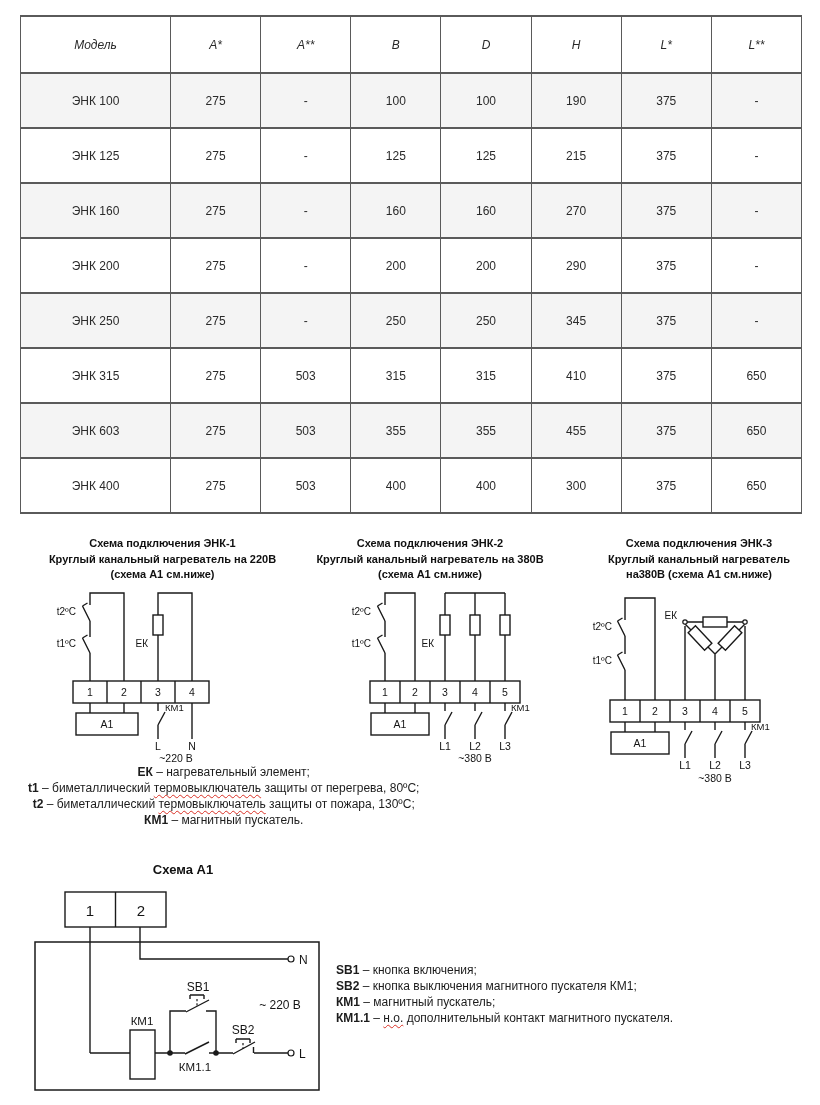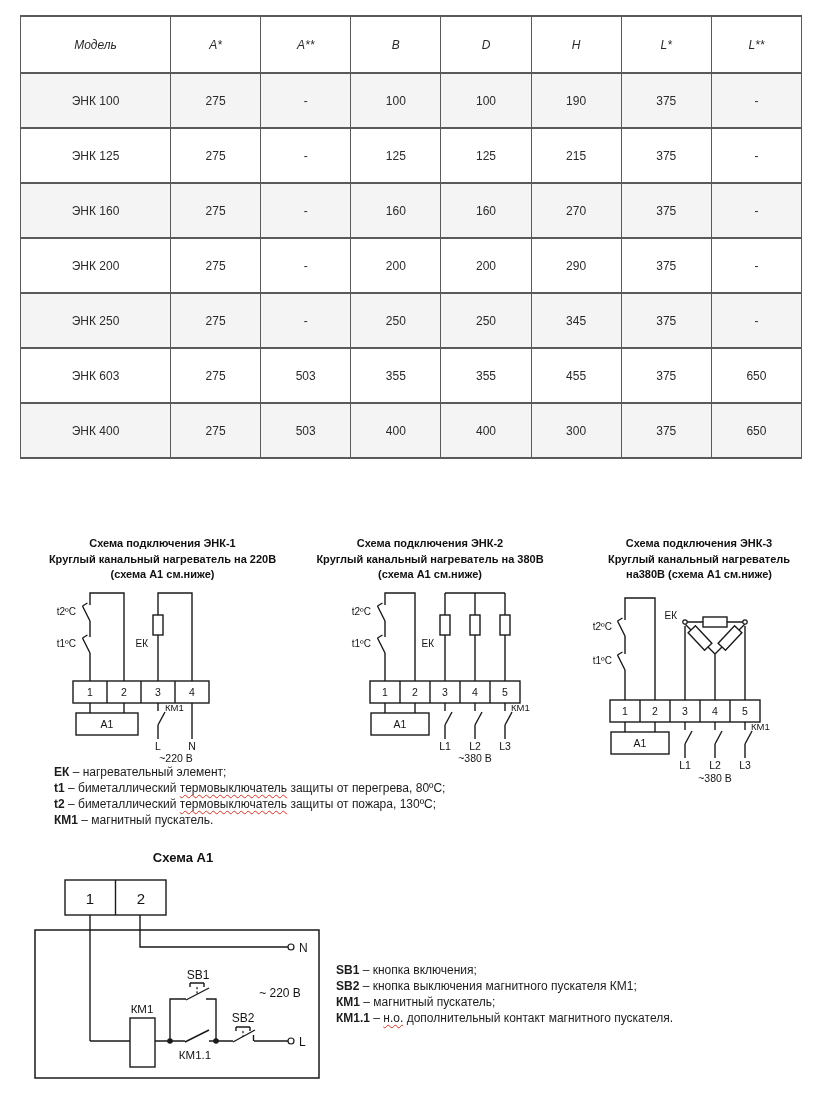--- a/index.html
+++ b/index.html
@@ -29,21 +29,21 @@
   .node{fill:#ffffff;stroke:#1a1a1a;stroke-width:1.2;}
   .dot{fill:#1a1a1a;stroke:none;}
 
   
   .legend{position:absolute;font-size:12px;line-height:16px;color:#1c1c1c;white-space:nowrap;}
   .legend b{font-weight:bold;}
   .sp{text-decoration:underline wavy #d93025;text-decoration-thickness:1px;text-underline-offset:2px;}
 
   
   .a1-section{position:absolute;left:28px;top:850px;width:310px;}
-  .a1-title{font-weight:bold;font-size:13px;text-align:center;color:#101010;margin-bottom:5px;}
+  .a1-title{font-weight:bold;font-size:13px;text-align:center;color:#101010;margin-bottom:5px;margin-top:12px;}
   .a1-section svg{position:relative;margin-left:5px;}
 </style>
 </head>
 <body>
 
 <div class="page">
 
   <table class="spec">
     <colgroup>
       <col style="width:150px">
@@ -110,20 +110,30 @@
         </tr>
         <tr>
           <td>ЭНК 250</td>
           <td>275</td>
           <td>-</td>
           <td>250</td>
           <td>250</td>
           <td>345</td>
           <td>375</td>
           <td>-</td>
+        </tr>
+        <tr>
+          <td>ЭНК 315</td>
+          <td>275</td>
+          <td>503</td>
+          <td>315</td>
+          <td>315</td>
+          <td>410</td>
+          <td>375</td>
+          <td>650</td>
         </tr>
         <tr>
           <td>ЭНК 603</td>
           <td>275</td>
           <td>503</td>
           <td>355</td>
           <td>355</td>
           <td>455</td>
           <td>375</td>
           <td>650</td>
@@ -249,21 +259,21 @@
     <text x="130" y="123" text-anchor="middle" font-size="10.5">4</text>
     <text x="160" y="123" text-anchor="middle" font-size="10.5">5</text>
     <text x="55" y="155" text-anchor="middle" font-size="10.5">А1</text>
     <text x="166" y="138" text-anchor="start" font-size="9.5">КМ1</text>
     <text x="100" y="177" text-anchor="middle" font-size="10.5">L1</text>
     <text x="130" y="177" text-anchor="middle" font-size="10.5">L2</text>
     <text x="160" y="177" text-anchor="middle" font-size="10.5">L3</text>
     <text x="130" y="190" text-anchor="middle" font-size="10.5">~380 В</text>
   </svg>
 
-  <div class="legend" style="left:54px;top:764px;">
+  <div class="legend" style="left:28px;top:764px;text-align:center;">
     <div><b>ЕК</b><span> – нагревательный элемент;</span><span class="sp"></span><span></span></div>
     <div><b>t1</b><span> – биметаллический </span><span class="sp">термовыключатель</span><span> защиты от перегрева, 80ºС;</span></div>
     <div><b>t2</b><span> – биметаллический </span><span class="sp">термовыключатель</span><span> защиты от пожара, 130ºС;</span></div>
     <div><b>КМ1</b><span> – магнитный пускатель.</span><span class="sp"></span><span></span></div>
   </div>
 
   <div class="a1-section">
     <div class="a1-title">Схема А1</div>
     <svg width="300" height="212" viewBox="0 0 300 212">
       <g>

